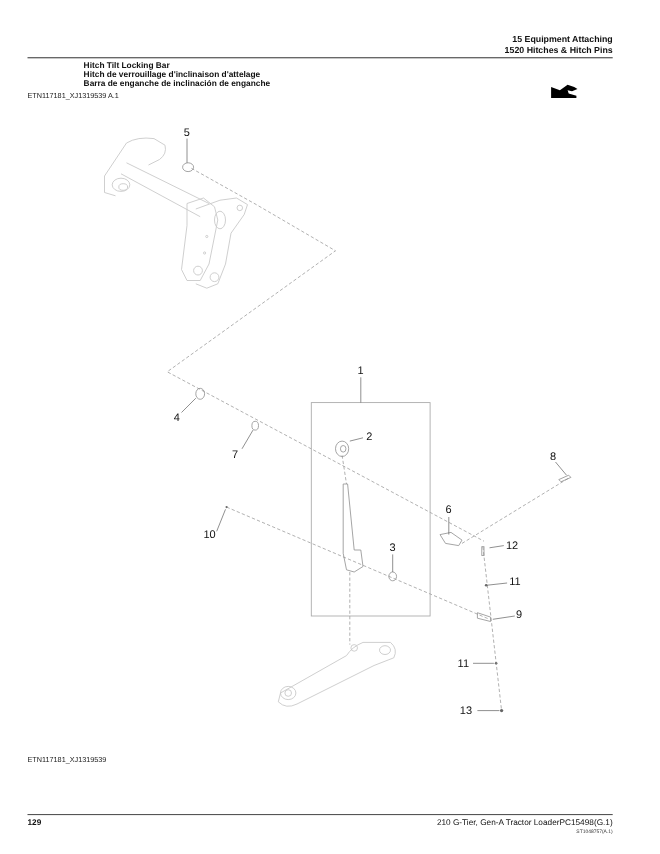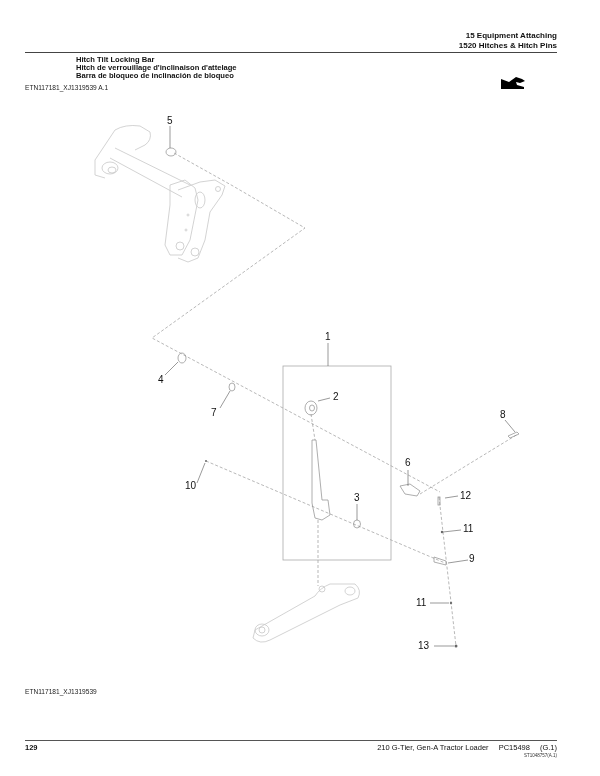--- a/index.html
+++ b/index.html
@@ -12,33 +12,33 @@
   .title-block { left: 32px; top: 56px; font-size: 7.6px; font-weight: bold; line-height: 8px; margin-left: 44px; }
   .ref-id { left: 25px; top: 84px; font-size: 6.6px; color: #222; }
   .arrow-icon { left: 500px; top: 76px; width: 26px; height: 14px; }
   .diagram { left: 0; top: 0; width: 600px; height: 776px; }
   .callout { font-size: 10px; font-family: "Liberation Sans", sans-serif; fill: #111; }
   .ref-bottom { left: 25px; top: 688px; font-size: 6.6px; color: #222; }
   .rule-bottom { left: 25px; top: 740px; width: 532px; height: 0; border-top: 1.5px solid #555; }
   .page-num { left: 25px; top: 743px; font-size: 7.5px; font-weight: bold; }
   .footer-right { right: 43px; top: 743px; font-size: 7.5px; text-align: right; white-space: nowrap; }
   .footer-code { right: 43px; top: 753px; font-size: 4.5px; text-align: right; color: #333; }
-  .footer-right span { margin-left: 10px; }
+  .footer-right span { }
 </style>
 </head>
 <body>
 
 <div class="abs hdr-section">15 Equipment Attaching</div>
 <div class="abs hdr-subsection">1520 Hitches &amp; Hitch Pins</div>
 <div class="abs rule-top"></div>
 
 <div class="abs title-block">
   <div>Hitch Tilt Locking Bar</div>
   <div>Hitch de verrouillage d'inclinaison d'attelage</div>
-  <div>Barra de bloqueo de inclinación de bloqueo</div>
+  <div>Barra de enganche de inclinación de enganche</div>
 </div>
 <div class="abs ref-id">ETN117181_XJ1319539 A.1</div>
 
 <svg class="abs arrow-icon" viewBox="0 0 26 14">
   <path d="M1 3 L9 6 L16 1 L22 3 L25 5 L20 7 L16 6 L17 9 L24 11 L24 13 L1 13 Z" fill="#000"></path>
 </svg>
 
 <svg class="abs diagram" viewBox="0 0 600 776">
   <g stroke="#c8c8c8" stroke-width="0.8" fill="none">
 

